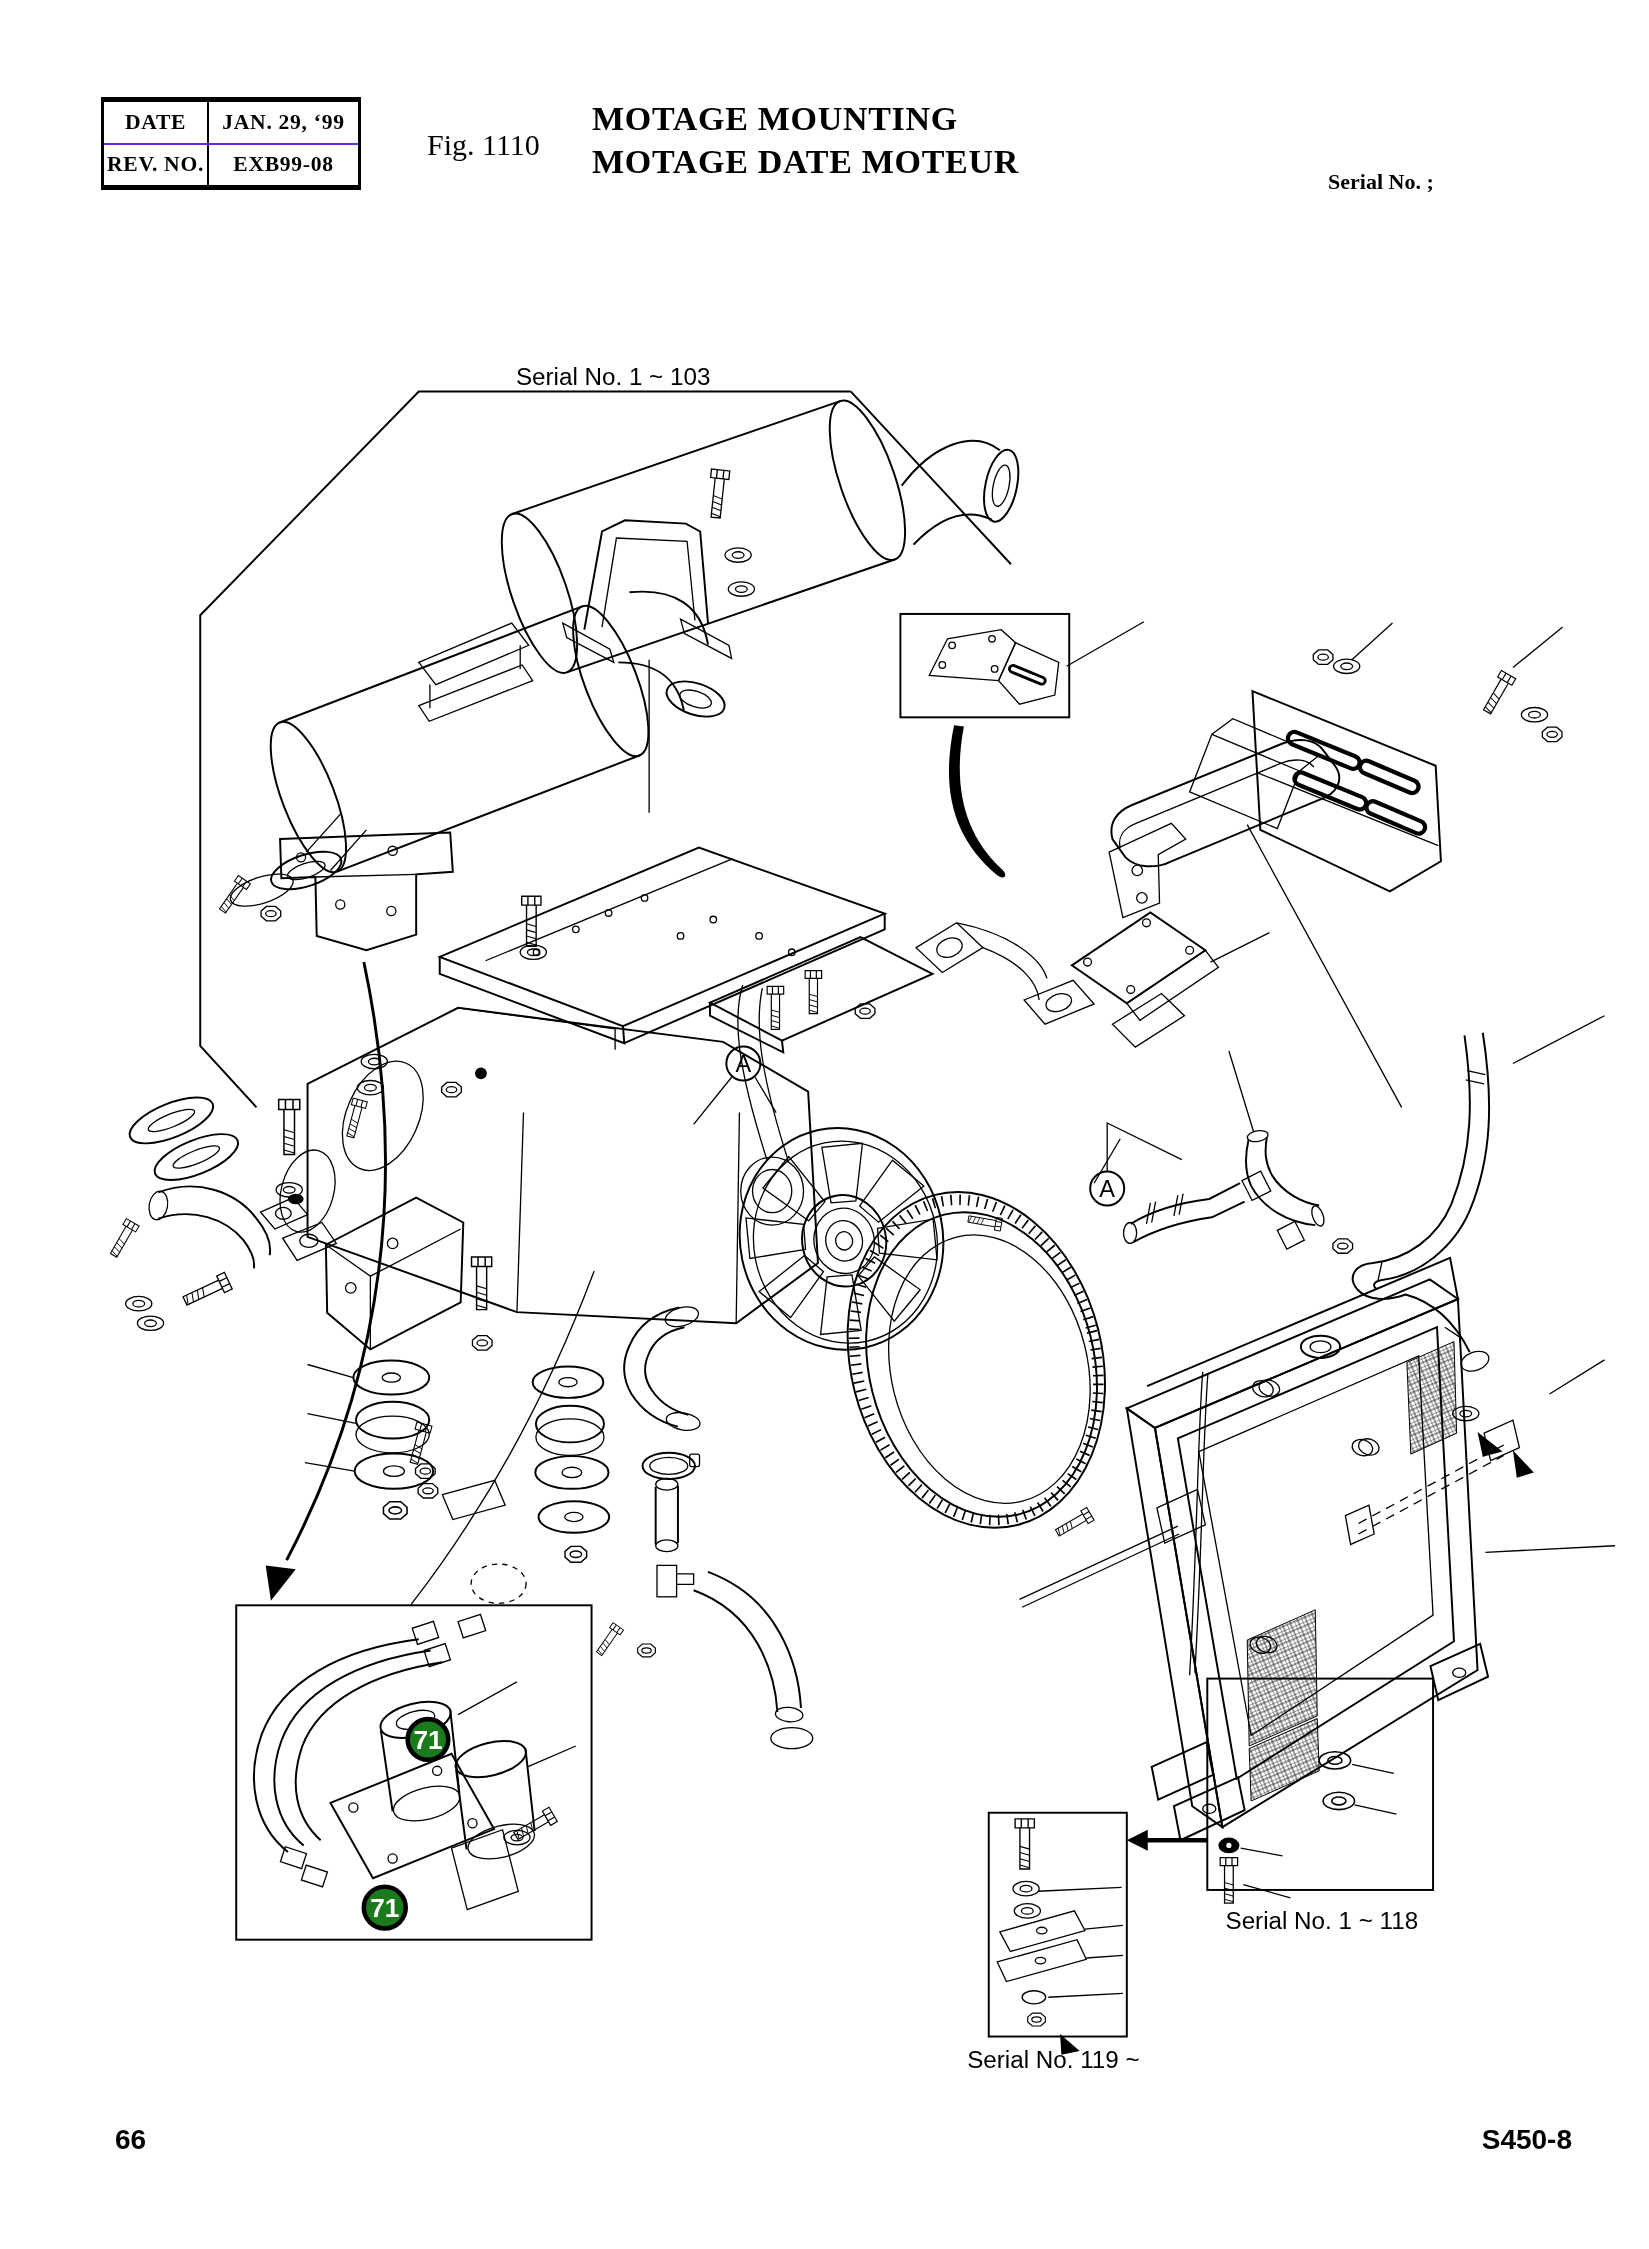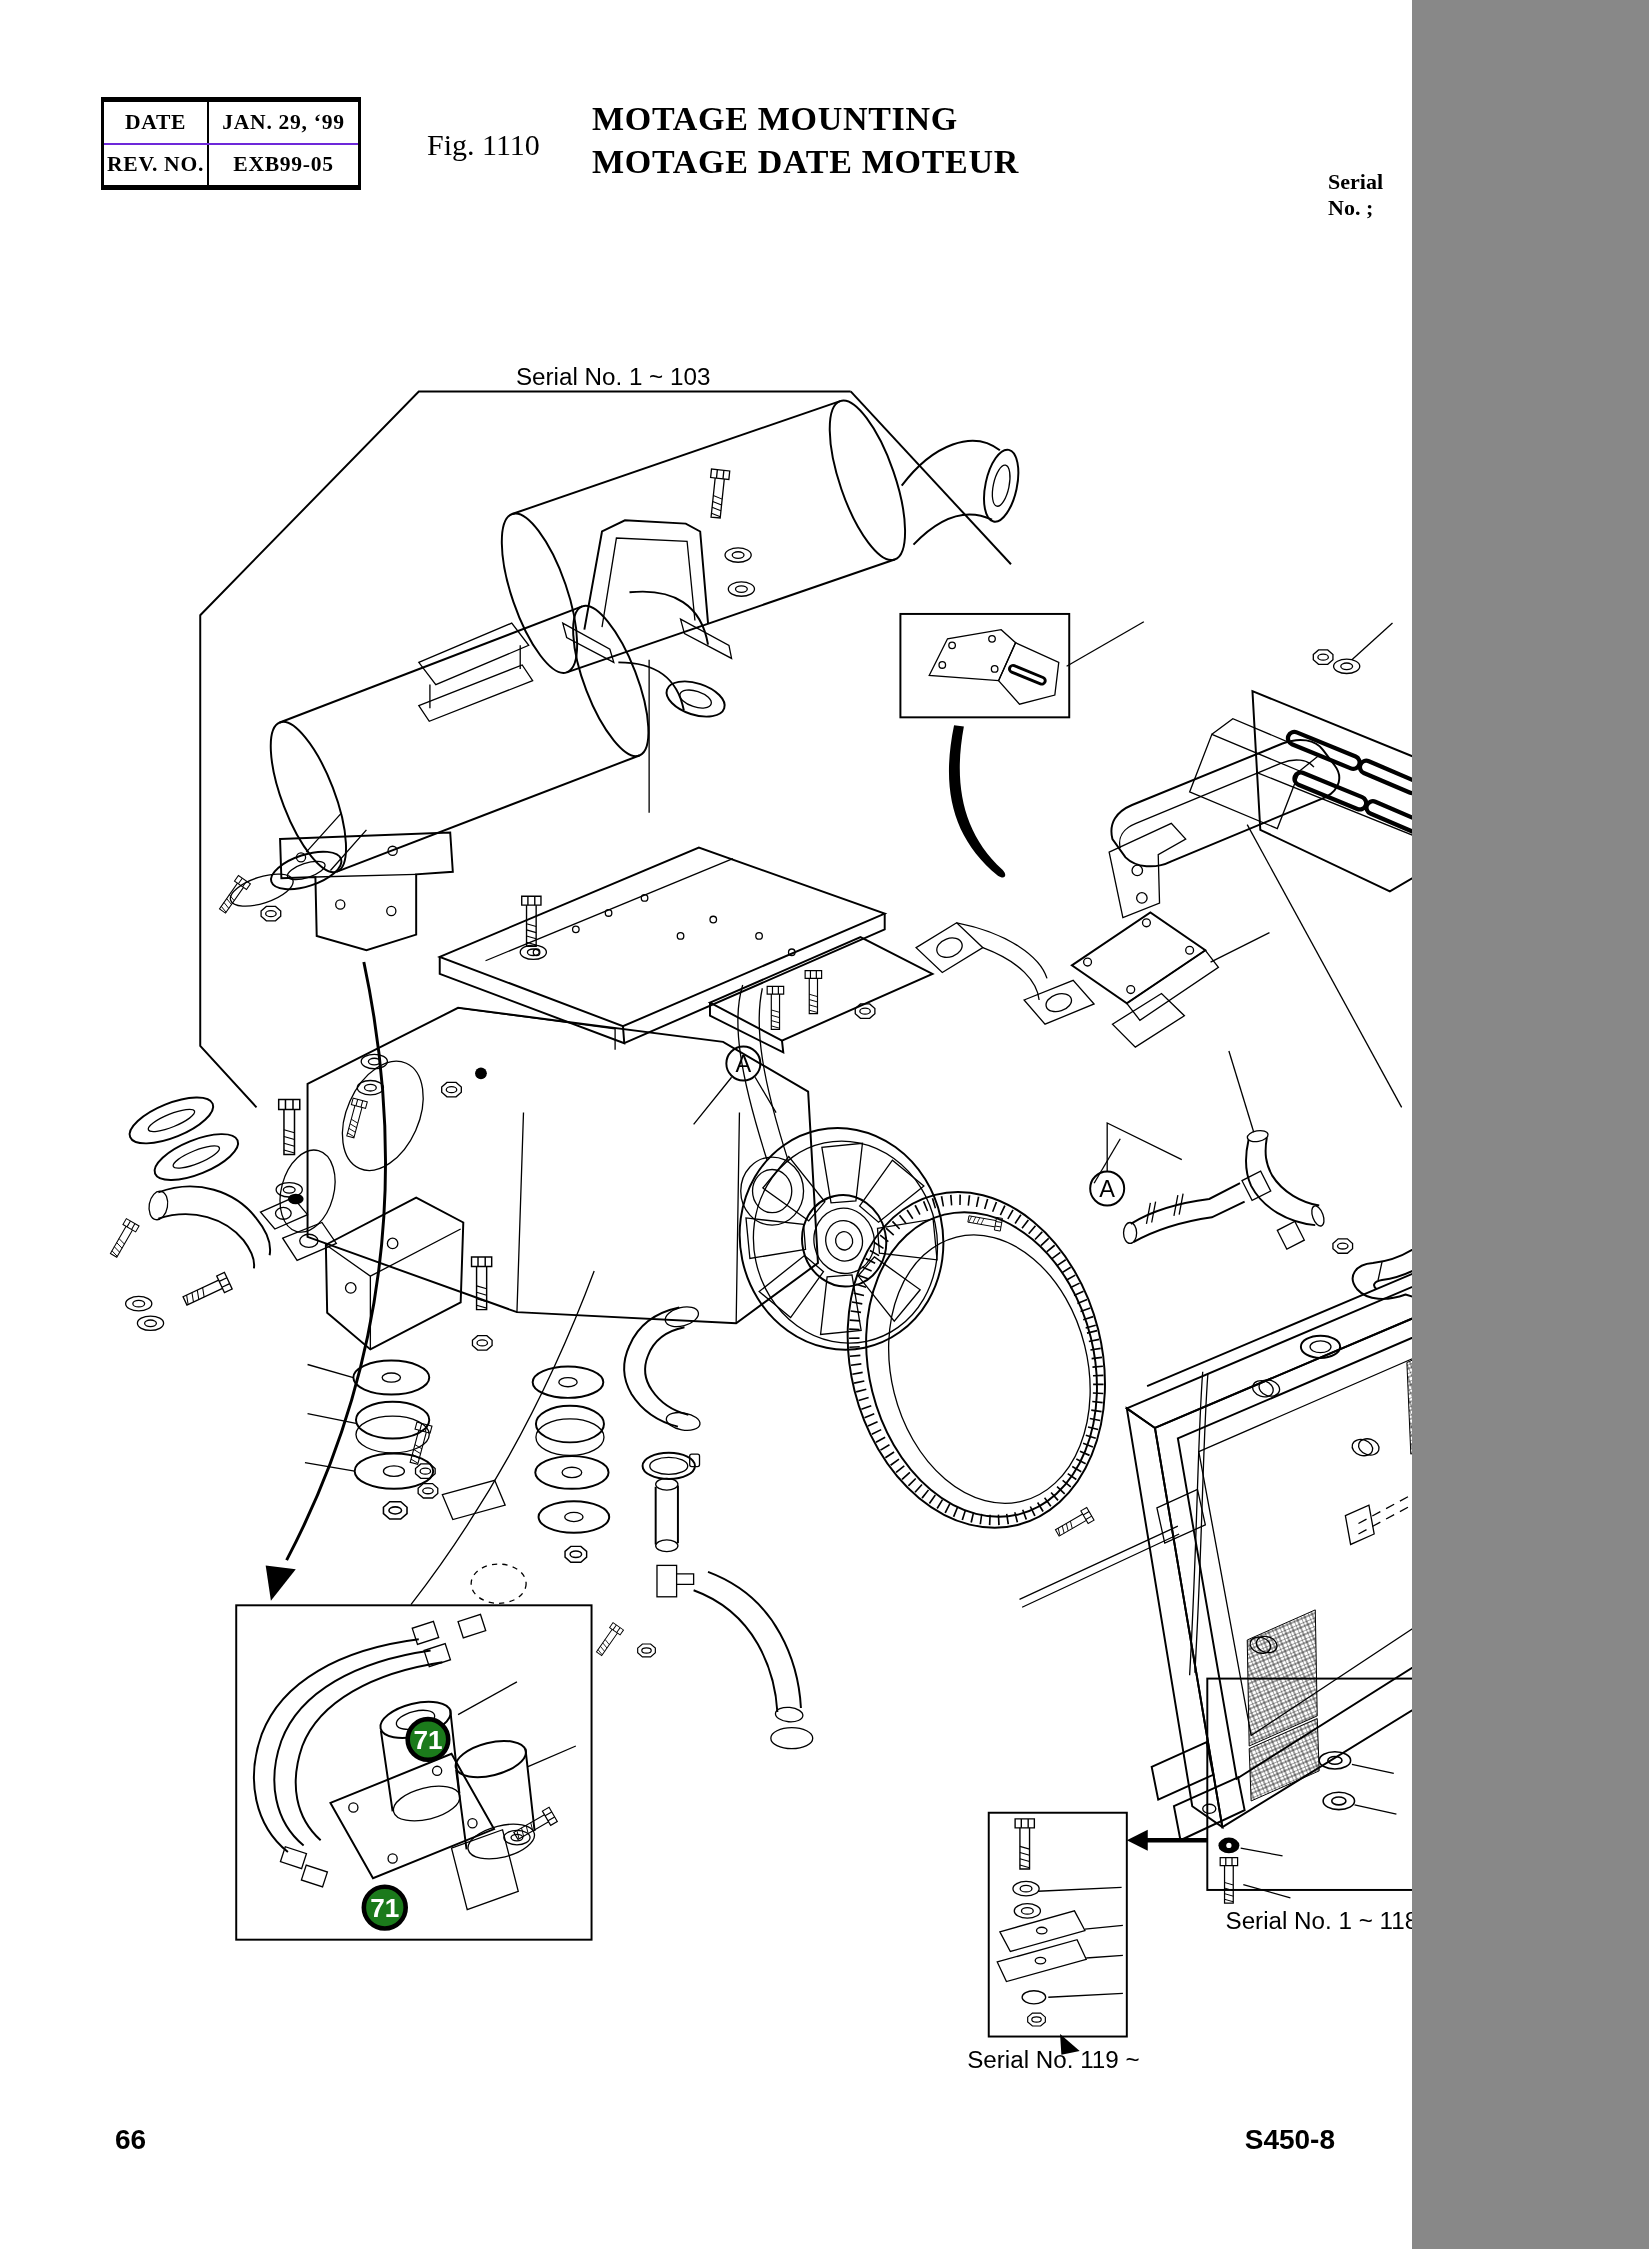--- a/index.html
+++ b/index.html
@@ -1,17 +1,17 @@
 <!DOCTYPE html>
 <html style="font-size:10.5px"><head>
 <meta charset="utf-8">
 <style>
   html,body{margin:0;padding:0;background:#888;}
   .page{
-    position:relative;width:1412px;height:2250px;background:#ffffff;
+    position:relative;width:1649px;height:2250px;background:#ffffff;
     font-family:"Liberation Serif", serif; color:#000; overflow:hidden;
   }
   
   .rev-table{
     position:absolute;left:101px;top:97px;width:260px;height:93px;
     border-left:3.9px solid #000;border-right:3.9px solid #000;
     border-top:5.9px solid #000;border-bottom:5.9px solid #000;
     display:flex;flex-direction:column;box-sizing:border-box;
   }
   .rev-row{flex:1;display:flex;}
@@ -43,21 +43,21 @@
 
 <div class="page">
 
   <div class="rev-table">
     <div class="rev-row">
       <div class="rev-cell lbl">DATE</div>
       <div class="rev-cell val">JAN. 29, ‘99</div>
     </div>
     <div class="rev-row">
       <div class="rev-cell lbl">REV. NO.</div>
-      <div class="rev-cell val">EXB99-05</div>
+      <div class="rev-cell val">EXB99-08</div>
     </div>
   </div>
 
   <div class="fig-label">Fig. 1110</div>
   <div class="titles">
     <div>MOTAGE MOUNTING</div>
     <div>MOTAGE DATE MOTEUR</div>
   </div>
   <div class="serial-note">Serial No. ;</div>
 

